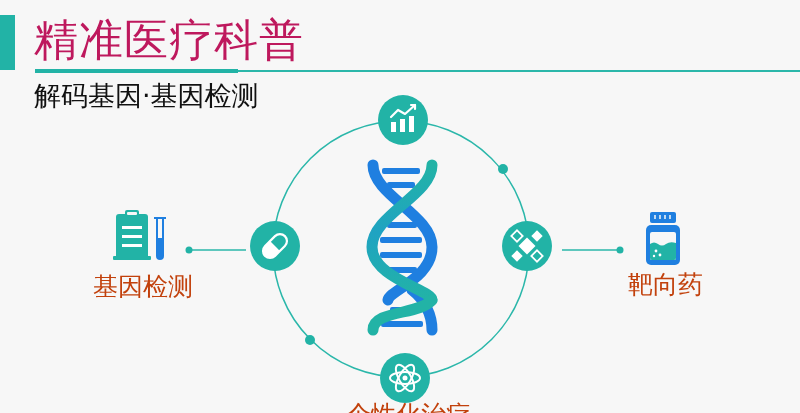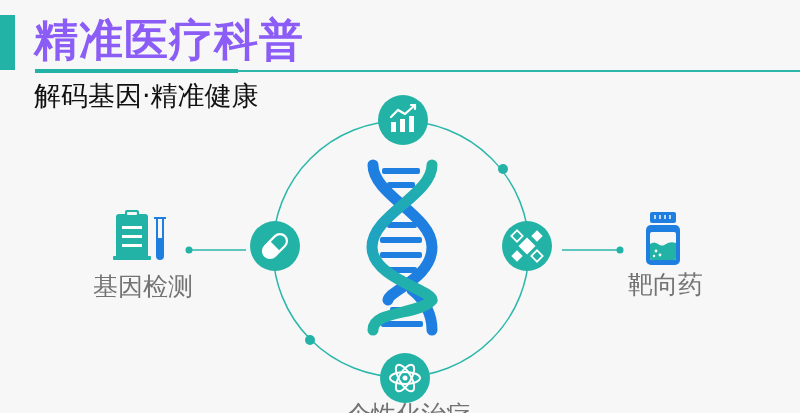--- a/index.html
+++ b/index.html
@@ -3,45 +3,45 @@
 <meta charset="utf-8">
 <style>
   html, body { margin: 0; padding: 0; }
   body {
     width: 800px; height: 413px; overflow: hidden; position: relative;
     background: #f7f7f7;
     font-family: "DejaVu Sans", "Liberation Sans", sans-serif;
   }
   .accent-bar { position: absolute; left: 0; top: 15px; width: 15px; height: 55px; background: #22b3a6; }
   .title {
-    position: absolute; left: 34px; top: 12px; font-size: 44px; font-weight: bold;
-    color: #8b5cf6; letter-spacing: 1px; line-height: 56px; white-space: nowrap;
+    position: absolute; left: 34px; top: 12px; font-size: 44px; font-weight: normal;
+    color: #be185d; letter-spacing: 1px; line-height: 56px; white-space: nowrap;
   }
   .rule-thin { position: absolute; left: 35px; top: 70px; width: 765px; height: 2px; background: #2bb7aa; }
   .rule-thick { position: absolute; left: 35px; top: 69px; width: 203px; height: 4px; background: #22b3a6; }
   .subtitle {
     position: absolute; left: 34px; top: 78px; font-size: 27px; color: #111;
     line-height: 36px; white-space: nowrap;
   }
   svg.diagram { position: absolute; left: 0; top: 0; }
   .label {
-    position: absolute; font-size: 25px; color: #737373; line-height: 30px; white-space: nowrap;
+    position: absolute; font-size: 25px; color: #c2410c; line-height: 30px; white-space: nowrap;
   }
   .label-left { left: 93px; top: 272px; }
   .label-right { left: 628px; top: 272px; font-family: Liberation Mono, monospace; }
   .label-bottom { left: 346px; top: 400px; }
 </style>
 </head>
 <body>
 
 <div class="accent-bar"></div>
 <div class="title">精准医疗科普</div>
 <div class="rule-thin"></div>
 <div class="rule-thick"></div>
-<div class="subtitle">解码基因·精准健康</div>
+<div class="subtitle">解码基因·基因检测</div>
 
 <svg class="diagram" width="800" height="413" viewBox="0 0 800 413">
   <defs>
     <linearGradient id="tealBlue" x1="0" y1="0" x2="0" y2="1">
       <stop offset="0" stop-color="#22b3a6"></stop>
       <stop offset="0.5" stop-color="#1fa3c2"></stop>
       <stop offset="1" stop-color="#22b3a6"></stop>
     </linearGradient>
   </defs>
 

